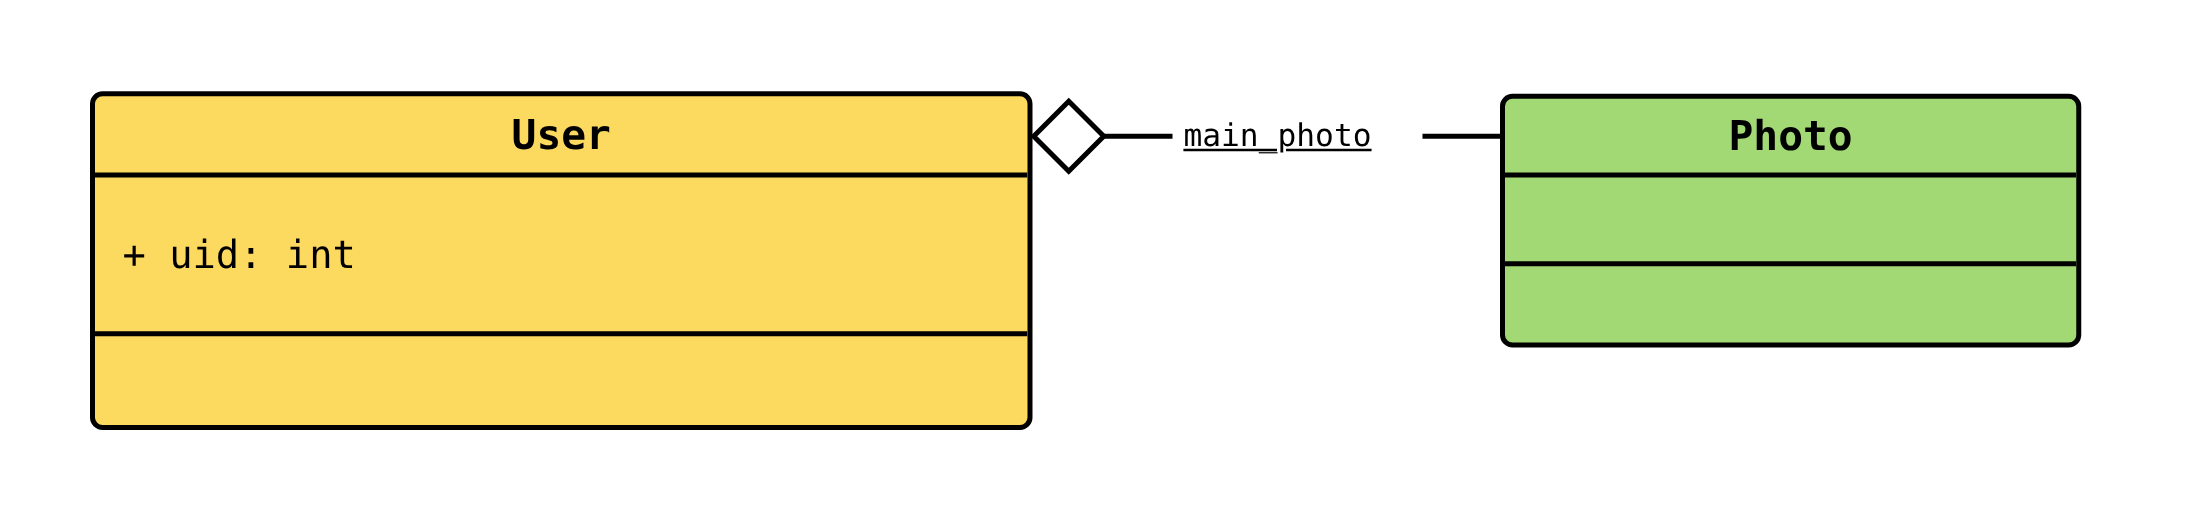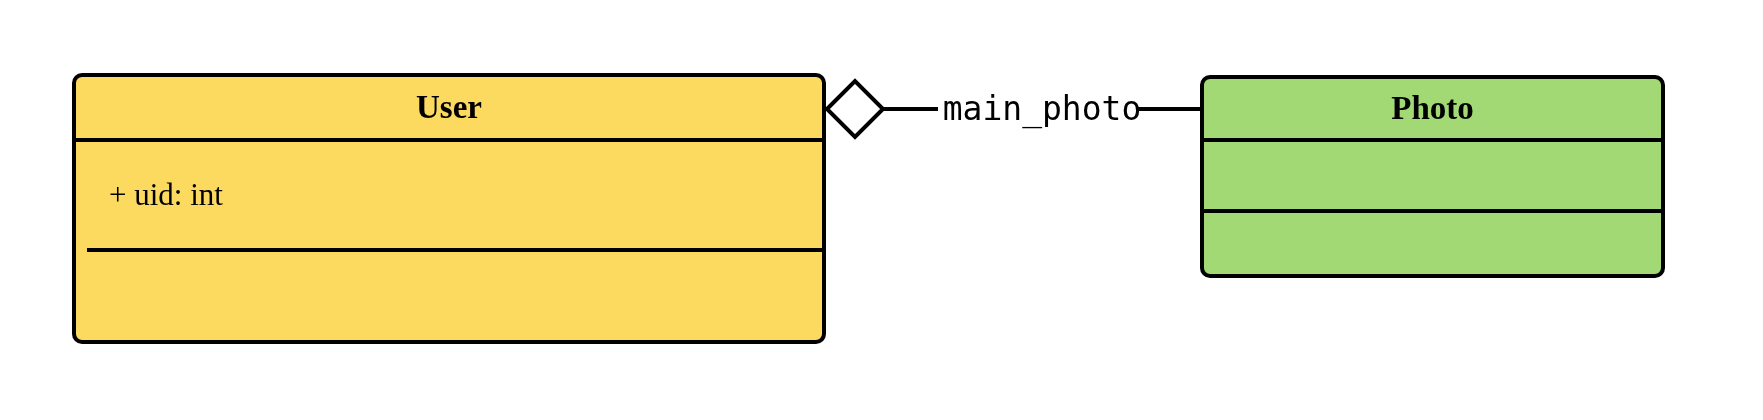--- a/index.html
+++ b/index.html
@@ -31,36 +31,36 @@
     stroke-width: 4;
   }
   .connector-svg polygon {
     fill: var(--diamond-fill);
     stroke: var(--stroke);
     stroke-width: 4;
     stroke-linejoin: miter;
   }
   .edge-label {
     position: absolute;
-    left: 940px; top: 88px;
+    left: 920px; top: 88px;
     width: 204px; height: 42px;
     line-height: 42px;
     text-align: center;
-    font-size: 33px;
+    font-size: 25px;
     color: var(--stroke);
     white-space: nowrap;
+    text-decoration: underline;
   }
   .class-box {
     position: absolute;
     border: 4px solid var(--stroke);
     border-radius: 10px;
     display: flex;
     flex-direction: column;
     overflow: hidden;
-    font-family: Liberation Serif, serif;
   }
   .user-box {
     left: 72px; top: 73px;
     width: 754px; height: 271px;
     background: var(--user-fill);
   }
   .photo-box {
     left: 1200px; top: 75px;
     width: 465px; height: 203px;
     background: var(--photo-fill);
@@ -68,21 +68,21 @@
   .compartment { width: 100%; }
   .compartment.divided { border-bottom: 4px solid var(--stroke); }
   .class-title {
     font-weight: bold;
     font-size: 33px;
     text-align: center;
     color: var(--stroke);
   }
   .user-box .class-title { height: 65px; line-height: 61px; }
   .photo-box .class-title { height: 63px; line-height: 59px; }
-  .user-box .attrs { height: 110px; margin-left: 11px; }
+  .user-box .attrs { height: 127px; }
   .photo-box .attrs { height: 71px; }
   .members {
     display: flex;
     flex-direction: column;
     justify-content: center;
     padding-left: 22px;
     font-size: 31px;
     color: var(--stroke);
   }
   .methods { flex: 1; }

